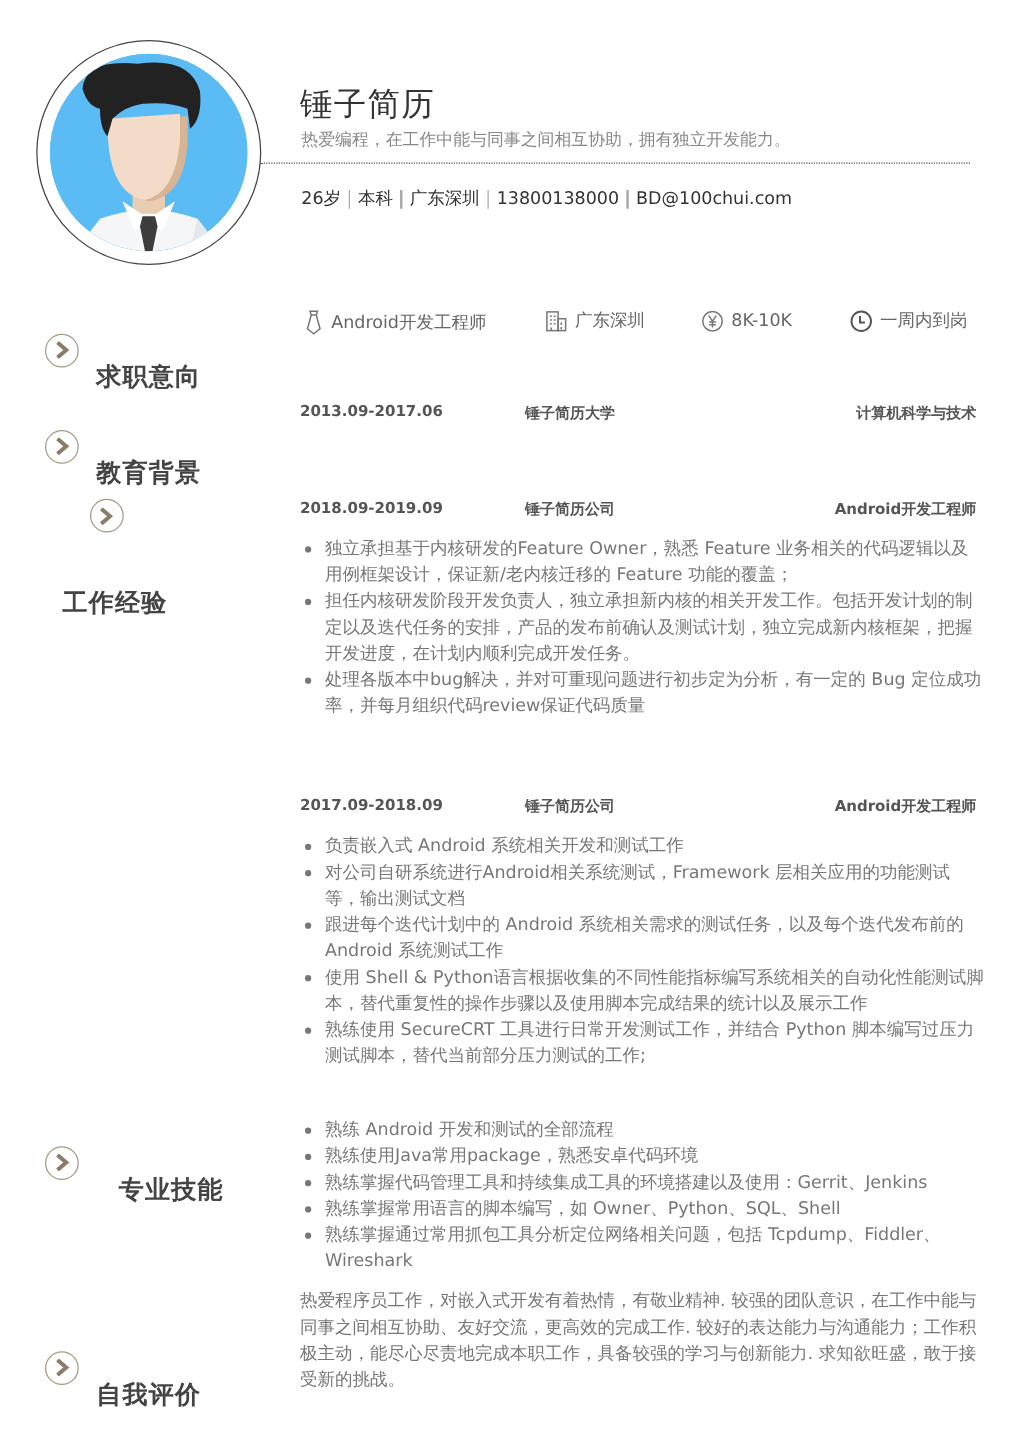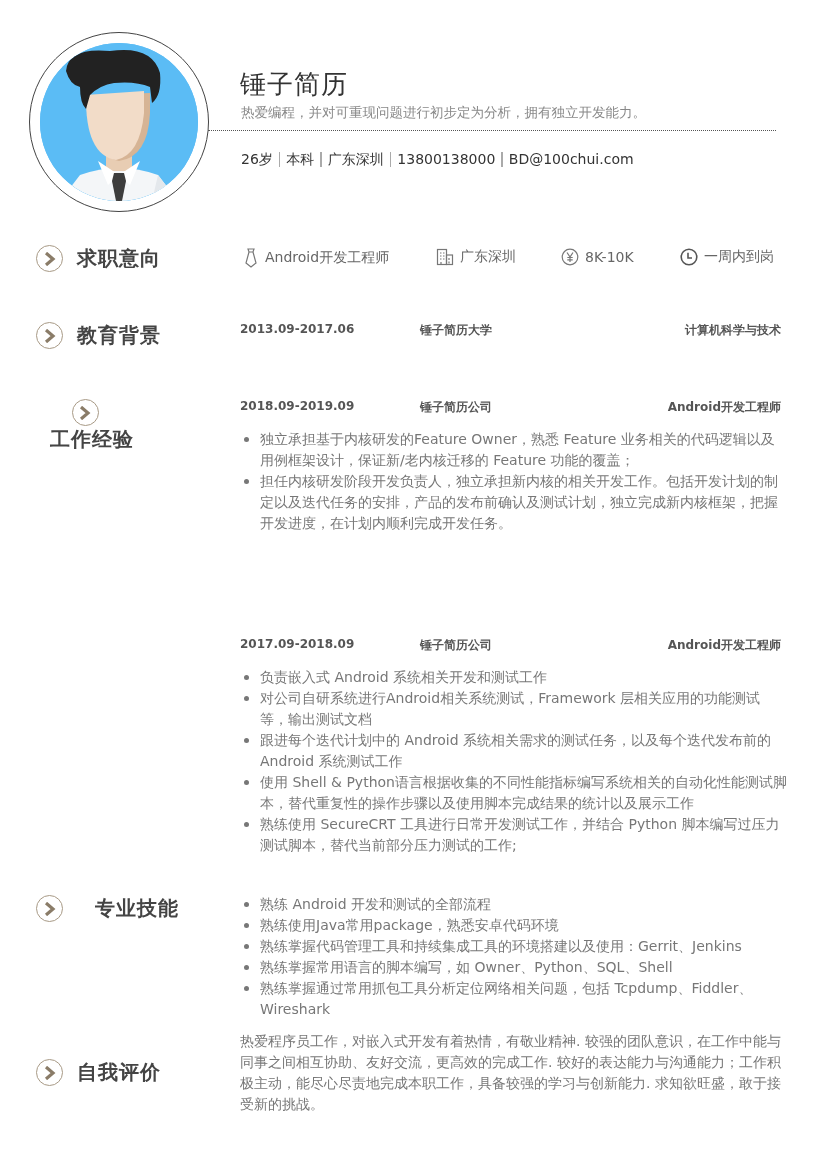--- a/index.html
+++ b/index.html
@@ -41,21 +41,21 @@
 
   
   .section-title {
     position: absolute; left: 36px; display: flex; align-items: center;
   }
   .chev {
     width: 27px; height: 27px; border-radius: 50%; border: 1.5px solid #a89a86;
     display: flex; align-items: center; justify-content: center; background: #fff;
   }
   .section-title .label {
-    margin-left: 14px; font-size: 20px; font-weight: bold; color: #444; letter-spacing: 1px;
+    margin-left: 14px; font-size: 20px; font-weight: bold; color: #444; letter-spacing: 1px; margin-top: 43px;
   }
 
   
   .intent {
     position: absolute; top: 248px; display: flex; align-items: center;
     font-size: 14px; color: #666; white-space: nowrap;
   }
   .intent svg { margin-right: 6px; }
 
   
@@ -102,21 +102,21 @@
     <path d="M74 130 L84 130 L86 138 L82 158 L76 158 L72 138 Z" fill="#3d3d3d"></path>
 
     <path d="M48 52 Q47 112 79 118 Q108 114 110 70 L110 50 Z" fill="#d6b495"></path>
     <path d="M46 52 Q45 112 76 117 Q100 112 104 70 L104 48 Z" fill="#f2dcc8"></path>
 
     <path d="M26 28 Q28 4 70 8 Q112 2 120 30 Q122 52 112 60 L110 44 Q96 38 74 40 Q60 42 50 52 L46 66 Q40 60 40 44 Q30 42 26 28 Z" fill="#222222"></path>
   </svg>
 </div>
 
 <div class="name">锤子简历</div>
-<div class="tagline">热爱编程，并对可重现问题进行初步定为分析，拥有独立开发能力。</div>
+<div class="tagline">热爱编程，在工作中能与同事之间相互协助，拥有独立开发能力。</div>
 <div class="divider-dotted"></div>
 <div class="contact-line">
   <span>26岁</span>
   <span class="sep"></span>
   <span>本科</span>
   <span class="sep"></span>
   <span>广东深圳</span>
   <span class="sep"></span>
   <span>13800138000</span>
   <span class="sep"></span>
@@ -185,20 +185,21 @@
 </div>
 
 <div class="entry-head" style="top:399px;">
   <span class="date">2018.09-2019.09</span>
   <span class="org">锤子简历公司</span>
   <span class="role">Android开发工程师</span>
 </div>
 <ul class="blist" style="top:429px;">
   <li>独立承担基于内核研发的Feature Owner，熟悉 Feature 业务相关的代码逻辑以及用例框架设计，保证新/老内核迁移的 Feature 功能的覆盖；</li>
   <li>担任内核研发阶段开发负责人，独立承担新内核的相关开发工作。包括开发计划的制定以及迭代任务的安排，产品的发布前确认及测试计划，独立完成新内核框架，把握开发进度，在计划内顺利完成开发任务。</li>
+  <li>处理各版本中bug解决，并对可重现问题进行初步定为分析，有一定的 Bug 定位成功率，并每月组织代码review保证代码质量</li>
 </ul>
 
 <div class="entry-head" style="top:637px;">
   <span class="date">2017.09-2018.09</span>
   <span class="org">锤子简历公司</span>
   <span class="role">Android开发工程师</span>
 </div>
 <ul class="blist" style="top:667px;">
   <li>负责嵌入式 Android 系统相关开发和测试工作</li>
   <li>对公司自研系统进行Android相关系统测试，Framework 层相关应用的功能测试等，输出测试文档</li>

